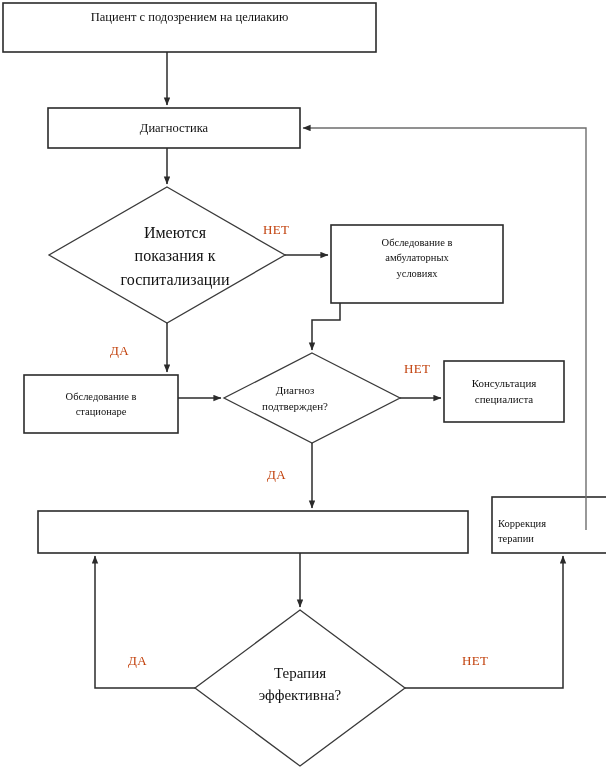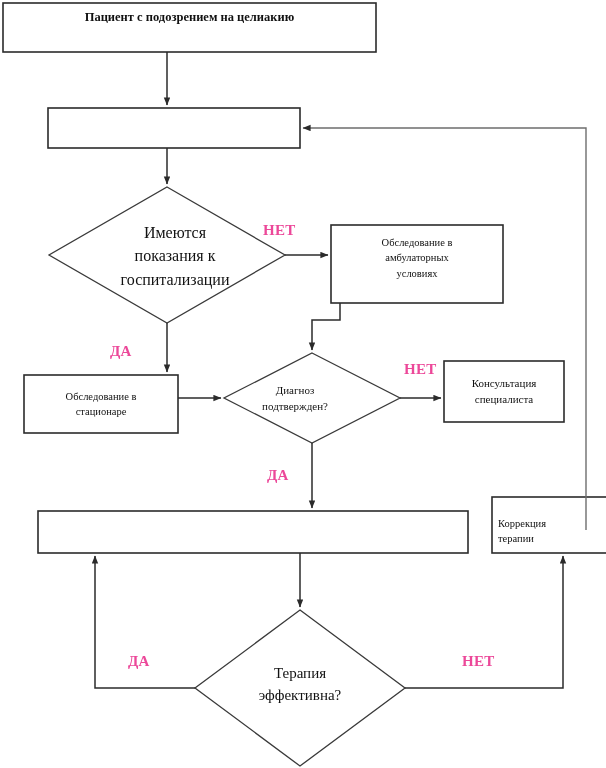--- a/index.html
+++ b/index.html
@@ -31,23 +31,23 @@
     justify-content: center;
     text-align: center;
     color: #111111;
     font-size: 11px;
     line-height: 1.45;
     pointer-events: none;
     white-space: pre-line;
   }
   .edge-label {
     position: absolute;
-    color: #ec4899;
-    font-weight: bold;
-    font-size: 15px;
+    color: #c2410c;
+    font-weight: normal;
+    font-size: 13px;
     letter-spacing: 0.3px;
     white-space: nowrap;
   }
   .misspelled {
     text-decoration: underline wavy #e03030;
     text-decoration-thickness: 1px;
     text-underline-offset: 1px;
   }
 </style>
 </head>
@@ -112,22 +112,23 @@
 
       <path d="M405,688 L563,688 L563,556" marker-end="url(#arrow)"></path>
     </g>
 
     <g stroke="#6e6e6e" fill="none" stroke-width="1.4">
 
       <path d="M586,530 L586,128 L303,128" marker-end="url(#arrow)"></path>
     </g>
   </svg>
 
-  <div class="node-label" style="left:3px; top:3px; width:373px; height:28px; font-size:12.5px;font-weight:bold;">Пациент с подозрением на целиакию</div>
+  <div class="node-label" style="left:3px; top:3px; width:373px; height:28px; font-size:12.5px;">Пациент с подозрением на целиакию</div>
 
+  <div class="node-label" style="left:48px; top:108px; width:252px; height:40px; font-size:12.5px;">Диагностика</div>
 
   <div class="node-label" style="left:97px; top:225px; width:156px; height:62px; font-size:16px;">Имеются
 показания к
 госпитализации</div>
 
   <div class="node-label" style="left:331px; top:228px; width:172px; height:60px; font-size:10.5px;">Обследование в
 амбулаторных
 условиях</div>
 
   <div class="node-label" style="left:24px; top:375px; width:154px; height:58px; font-size:10.5px;">Обследование в

